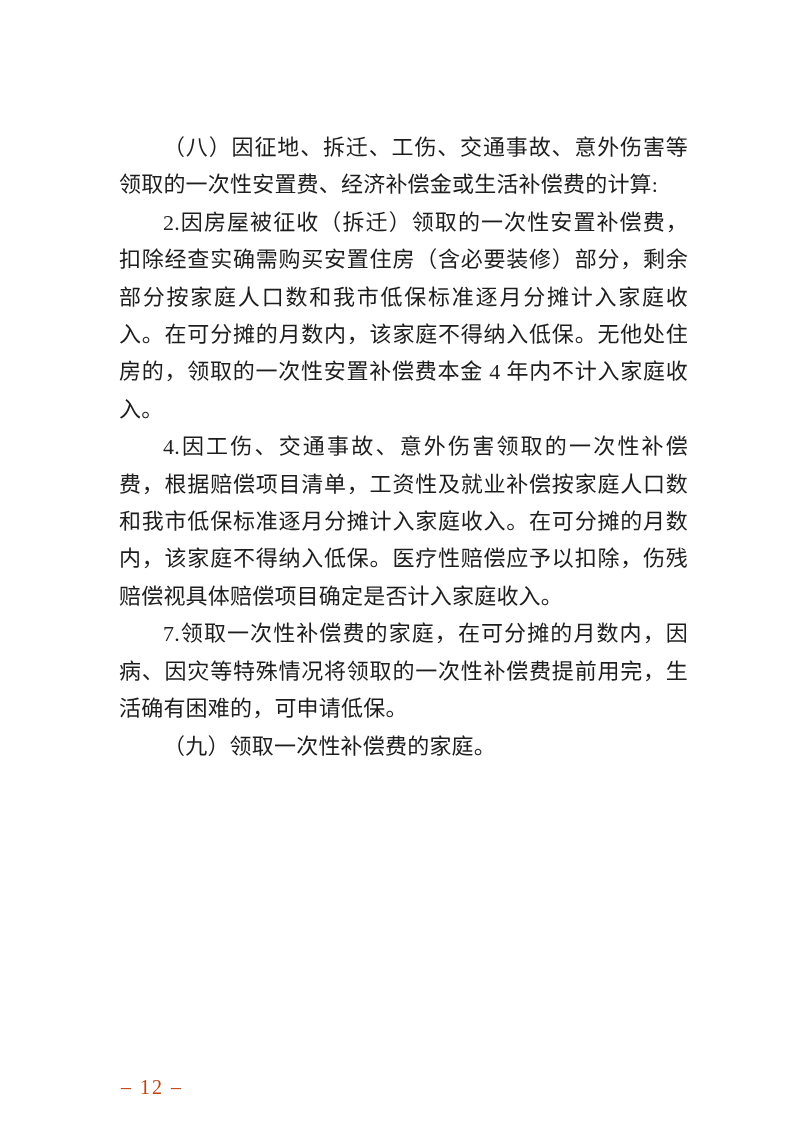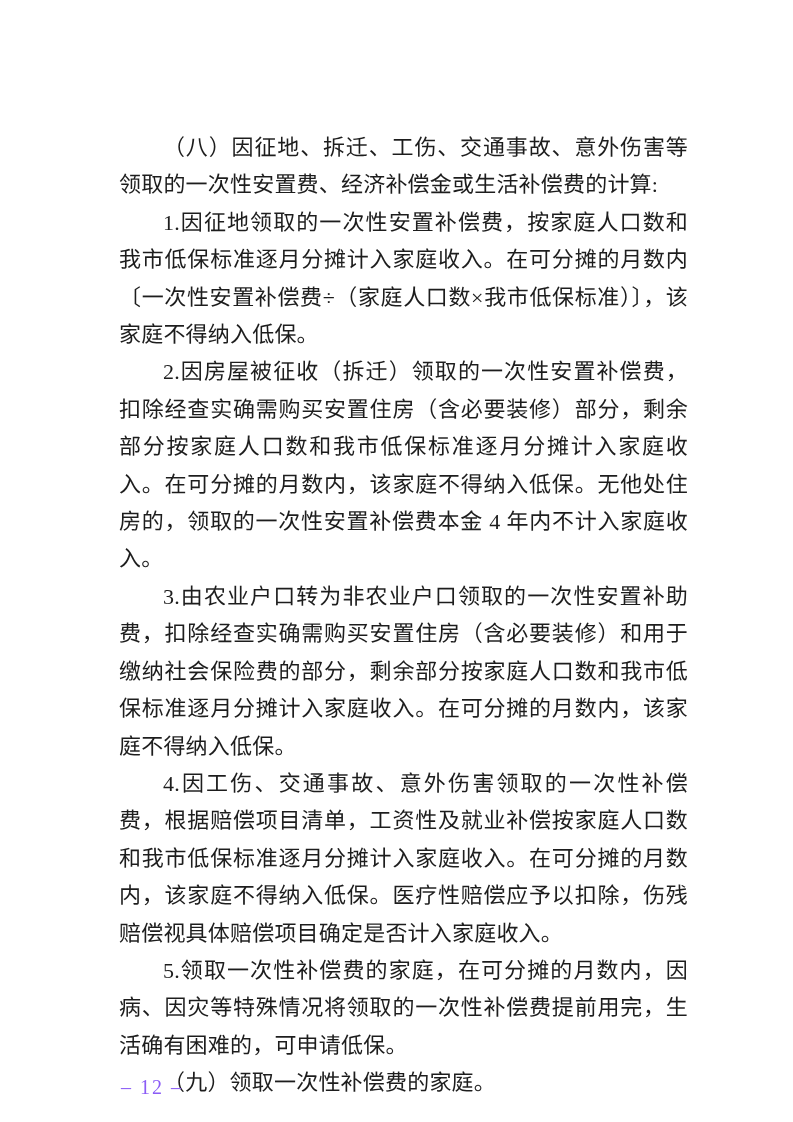--- a/index.html
+++ b/index.html
@@ -38,36 +38,34 @@
   .text-body p {
     margin: 0;
     padding: 0;
     text-indent: 2em;
     letter-spacing: 0.2px;
   }
   .page-footer {
     position: absolute;
     left: 121px;
     top: 1036px;
-    color: #8b5cf6;
+    color: #c2410c;
     font-size: 20px;
     letter-spacing: 2px;
     white-space: nowrap;
   }
 </style>
 </head>
 <body>
 
 <div class="page">
 
   <div class="text-body">
     <p>（八）因征地、拆迁、工伤、交通事故、意外伤害等领取的一次性安置费、经济补偿金或生活补偿费的计算:</p>
-    <p>1.因征地领取的一次性安置补偿费，按家庭人口数和我市低保标准逐月分摊计入家庭收入。在可分摊的月数内〔一次性安置补偿费÷（家庭人口数×我市低保标准）〕，该家庭不得纳入低保。</p>
     <p>2.因房屋被征收（拆迁）领取的一次性安置补偿费，扣除经查实确需购买安置住房（含必要装修）部分，剩余部分按家庭人口数和我市低保标准逐月分摊计入家庭收入。在可分摊的月数内，该家庭不得纳入低保。无他处住房的，领取的一次性安置补偿费本金 4 年内不计入家庭收入。</p>
-    <p>3.由农业户口转为非农业户口领取的一次性安置补助费，扣除经查实确需购买安置住房（含必要装修）和用于缴纳社会保险费的部分，剩余部分按家庭人口数和我市低保标准逐月分摊计入家庭收入。在可分摊的月数内，该家庭不得纳入低保。</p>
     <p>4.因工伤、交通事故、意外伤害领取的一次性补偿费，根据赔偿项目清单，工资性及就业补偿按家庭人口数和我市低保标准逐月分摊计入家庭收入。在可分摊的月数内，该家庭不得纳入低保。医疗性赔偿应予以扣除，伤残赔偿视具体赔偿项目确定是否计入家庭收入。</p>
-    <p>5.领取一次性补偿费的家庭，在可分摊的月数内，因病、因灾等特殊情况将领取的一次性补偿费提前用完，生活确有困难的，可申请低保。</p>
+    <p>7.领取一次性补偿费的家庭，在可分摊的月数内，因病、因灾等特殊情况将领取的一次性补偿费提前用完，生活确有困难的，可申请低保。</p>
     <p>（九）领取一次性补偿费的家庭。</p>
   </div>
 
   <div class="page-footer">– 12 –</div>
 
 </div>
 
 </body></html>

